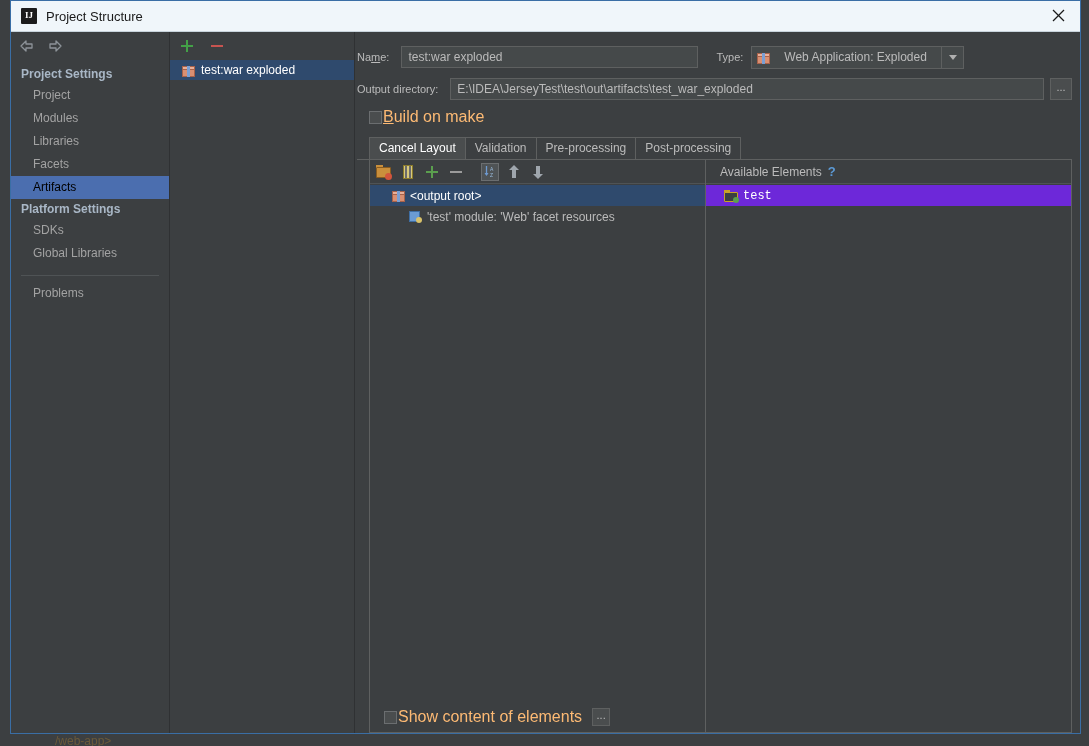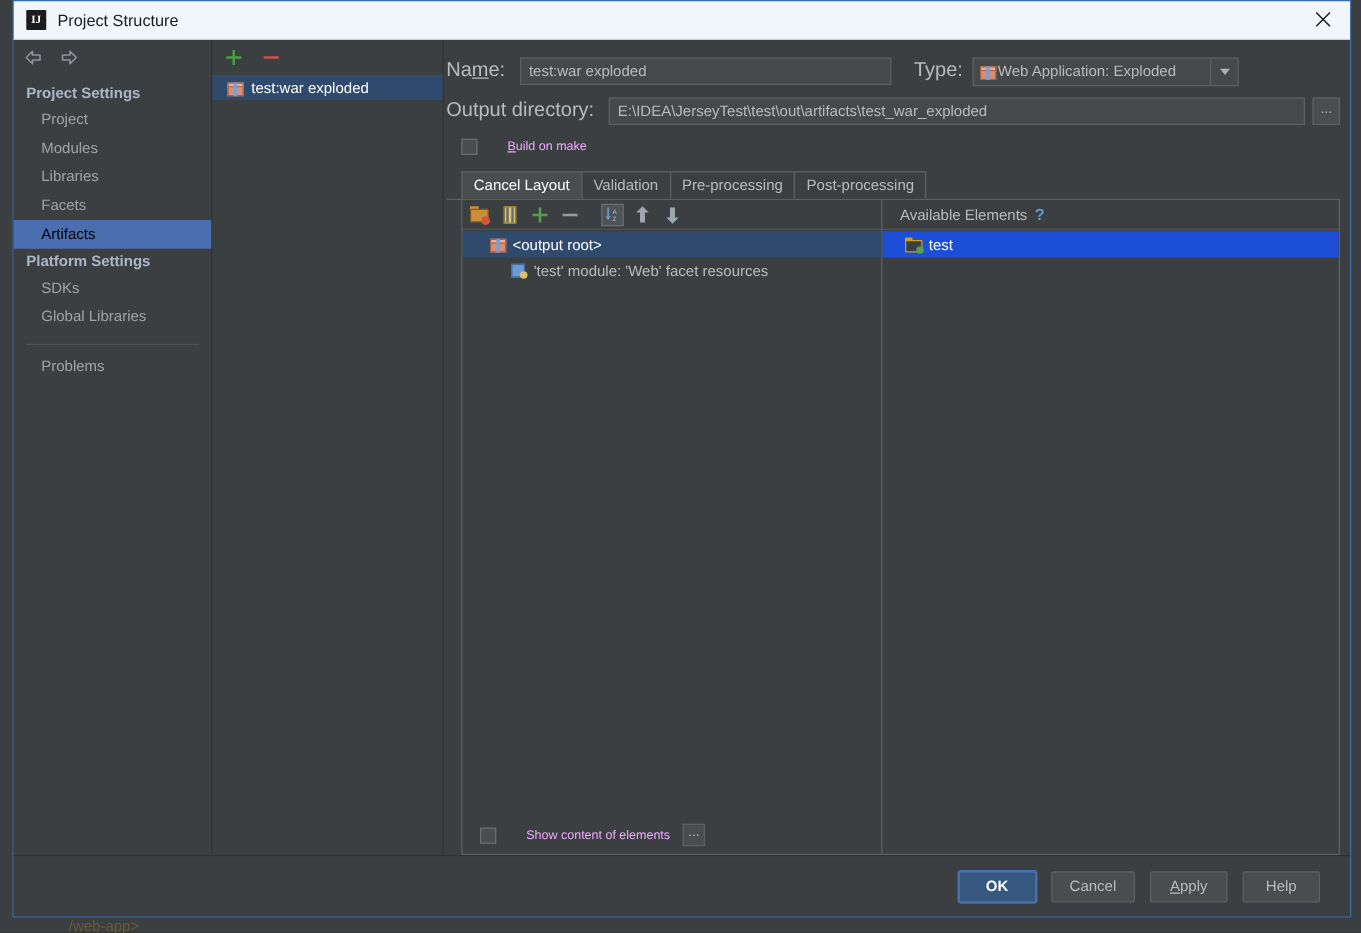--- a/index.html
+++ b/index.html
@@ -208,21 +208,21 @@
     padding: 0 8px 0 2px;
   }
   .row-name {
     display: flex;
     align-items: center;
     height: 34px;
     flex: 0 0 auto;
     padding-top: 8px;
   }
   .lbl {
-    font-size: 16px;
+    font-size: 11px;
     color: #bbbbbb;
     flex: 0 0 auto;
   }
   .lbl u { text-decoration: underline; }
   .field {
     background: #45494a;
     border: 1px solid #5e6060;
     color: #bbbbbb;
     font-size: 12px;
     font-family: "Liberation Sans", sans-serif;
@@ -243,21 +243,21 @@
     display: flex;
     align-items: center;
     box-sizing: border-box;
     cursor: pointer;
     flex: 0 0 auto;
   }
   .type-combo .val {
     flex: 1 1 auto;
     display: flex;
     align-items: center;
-    gap: 1px;
+    gap: 14px;
     padding-left: 5px;
     font-size: 12px;
     color: #bbbbbb;
     overflow: hidden;
     white-space: nowrap;
   }
   .type-combo .arrow {
     width: 21px;
     height: 21px;
     border-left: 1px solid #5e6060;
@@ -310,23 +310,23 @@
   }
   .chkbox {
     width: 13px; height: 13px;
     background: #4a4d4e;
     border: 1px solid #6b6e70;
     box-sizing: border-box;
     flex: 0 0 auto;
     cursor: pointer;
   }
   .chk-lbl {
-    margin-left: 24px;
-    font-size: 10px;
-    color: #f0abfc;
+    margin-left: 1px;
+    font-size: 16px;
+    color: #fdba74;
     cursor: pointer;
   }
 
   
   .tabs {
     display: flex;
     align-items: flex-end;
     height: 23px;
     margin-top: 6px;
     padding-left: 12px;
@@ -428,22 +428,23 @@
     font-size: 12px;
     color: #bbbbbb;
     cursor: pointer;
     padding-left: 5px;
   }
   .tnode.selected {
     background: #2f4a6d;
     color: #ffffff;
   }
   .tnode.sel-blue {
-    background: #1d4ed8;
+    background: #6d28d9;
     color: #ffffff;
+    font-family: Liberation Mono, monospace;
   }
   .twisty {
     width: 12px; height: 12px;
     display: flex;
     align-items: center;
     justify-content: center;
     flex: 0 0 auto;
   }
   .twisty-r {
     width: 0; height: 0;
@@ -827,20 +828,14 @@
               </div>
             </div>
           </div>
 
         </div>
       </div>
 
     </div>
   </div>
 
-  <div class="footer">
-    <button class="btn default">OK</button>
-    <button class="btn">Cancel</button>
-    <button class="btn"><u>A</u>pply</button>
-    <button class="btn">Help</button>
-  </div>
 
 </div>
 
 </body></html>

